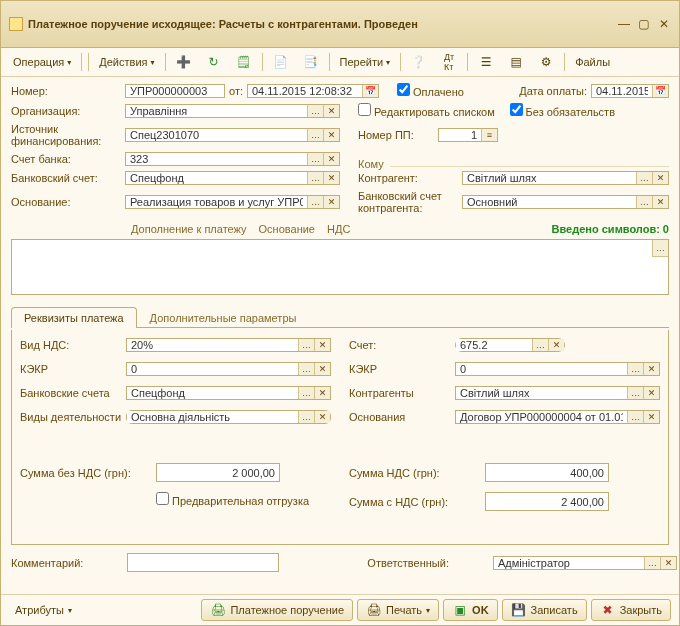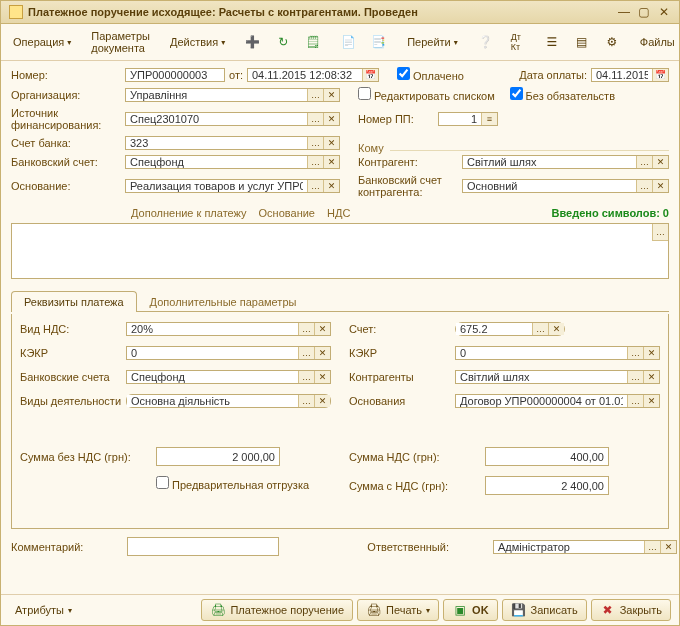--- a/index.html
+++ b/index.html
@@ -13,21 +13,21 @@
   .window {
     width: 680px;
     height: 626px;
     background: #fdf9ee;
     border: 1px solid #c8b171;
     display: flex;
     flex-direction: column;
   }
   .titlebar {
     background: linear-gradient(to bottom, #f0e5c3, #e6d7a9);
-    padding: 4px 8px;
+    padding: 16px 8px;
     display: flex;
     align-items: center;
     border-bottom: 1px solid #c8b171;
   }
   .titlebar-icon { width: 14px; height: 14px; background: #ffe58a; border: 1px solid #c8a040; margin-right: 5px; }
   .titlebar-text { flex: 1; font-weight: bold; color: #5a3f0a; }
   .titlebar-btns { display: flex; gap: 6px; }
   .titlebar-btn { width: 14px; height: 14px; display: flex; align-items: center; justify-content: center; cursor: pointer; font-size: 12px; color: #6b4a0d; }
   .toolbar {
     background: #fdf9ee;
@@ -163,23 +163,20 @@
       <div class="titlebar-btn">✕</div>
     </div>
   </div>
 
   <div class="toolbar">
     <div class="tbtn">
         <span>Операция</span>
         <span class="dropdown-arrow">▾</span>
       </div>
     <div class="sep"></div>
-    <div class="tbtn">
-        <span>Параметры документа</span>
-      </div>
     <div class="sep"></div>
     <div class="tbtn">
         <span>Действия</span>
         <span class="dropdown-arrow">▾</span>
       </div>
     <div class="sep"></div>
     <div class="tbtn">
         <span class="ticon">➕</span>
       </div>
     <div class="tbtn">

